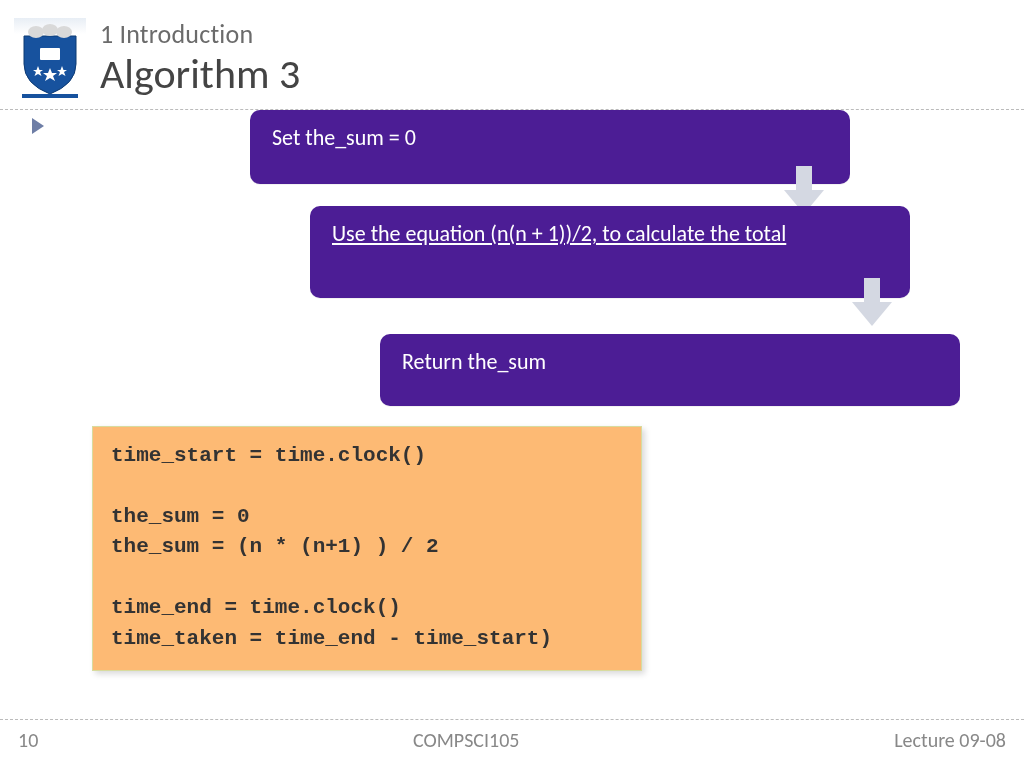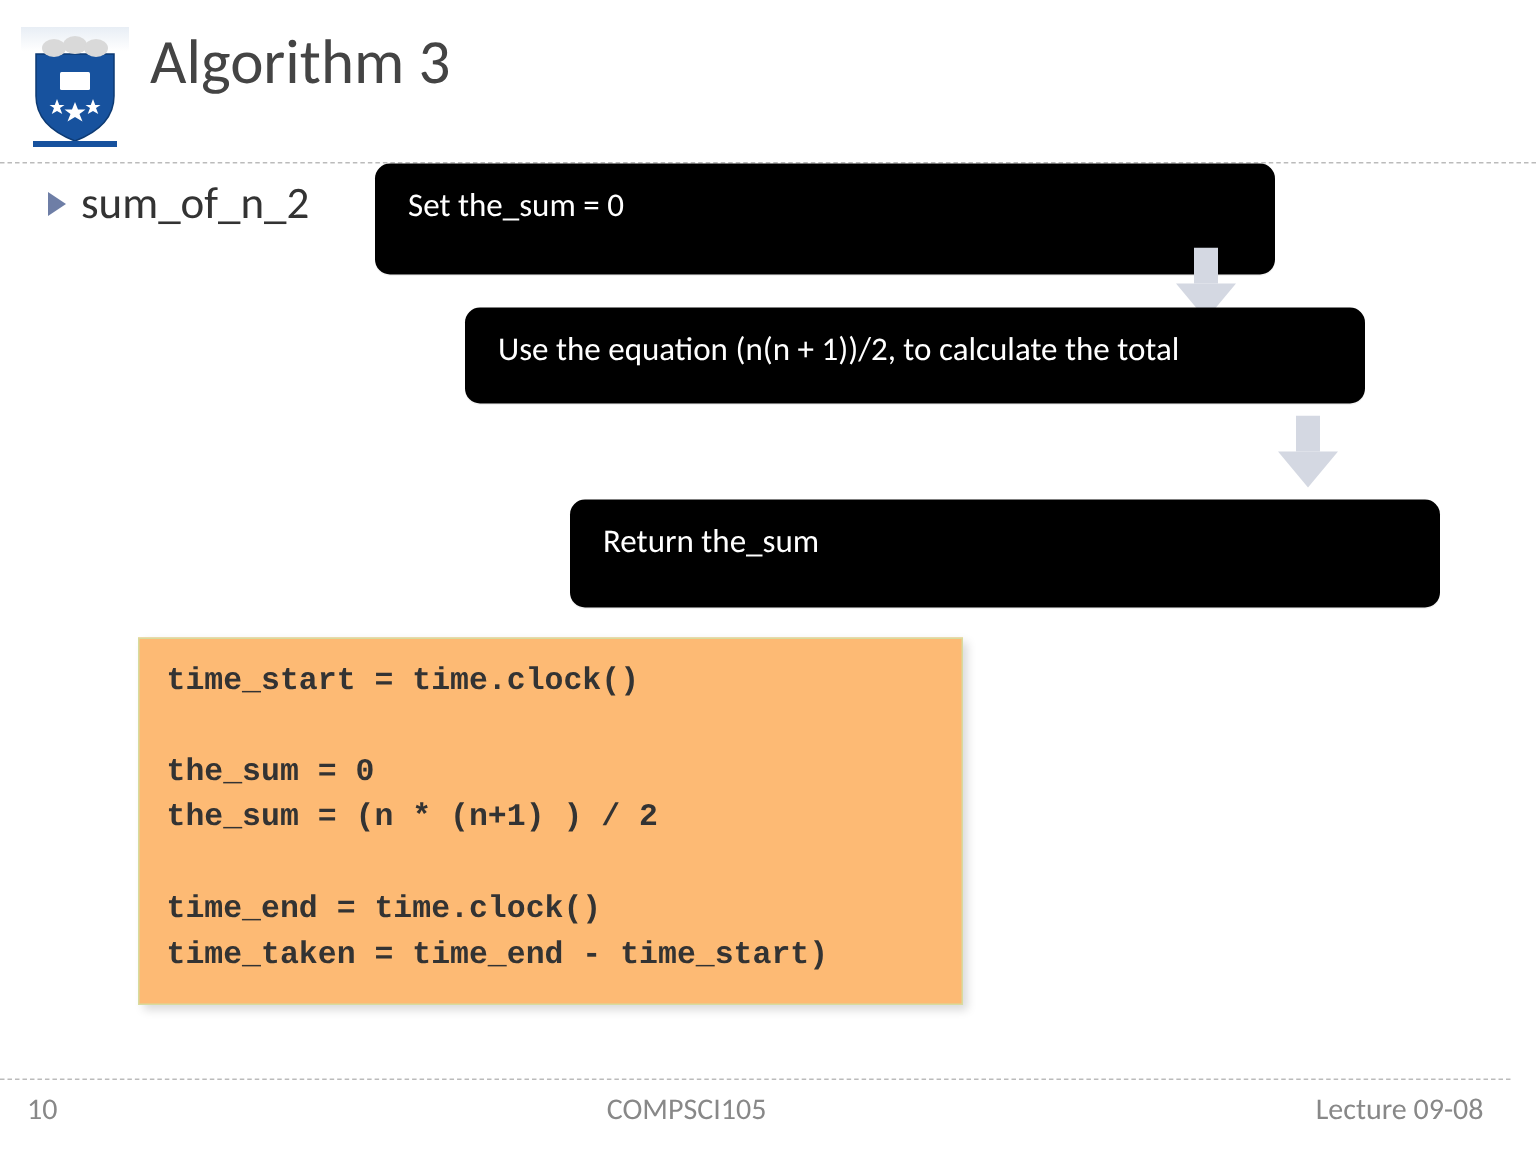--- a/index.html
+++ b/index.html
@@ -56,31 +56,31 @@
     border-bottom: 8px solid transparent;
     border-left: 12px solid #6e7ea6;
     margin-right: 10px;
   }
   .bullet-text {
     font-size: 30px;
     color: #333;
   }
   .step {
     position: absolute;
-    background: #000000;
+    background: #4c1d95;
     color: #fff;
     border-radius: 10px;
     font-size: 22px;
     padding: 14px 22px;
     box-shadow: 0 1px 0 rgba(0,0,0,.05);
     font-weight: 300;
     line-height: 1.25;
   }
   .step1 { left: 250px; top: 0px;  width: 600px; height: 74px; }
-  .step2 { left: 310px; top: 96px; width: 600px; height: 64px; }
+  .step2 { left: 310px; top: 96px; width: 600px; height: 92px; text-decoration: underline; }
   .step3 { left: 380px; top: 224px; width: 580px; height: 72px; }
   .arrow {
     position: absolute;
     width: 44px;
     height: 50px;
   }
   .arrow1 { left: 782px; top: 56px; }
   .arrow2 { left: 850px; top: 168px; }
   .codebox {
     position: absolute;
@@ -93,21 +93,21 @@
     padding: 14px 18px 16px 18px;
     font-family: "Courier New", Courier, monospace;
     font-size: 21px;
     font-weight: bold;
     color: #333;
     white-space: pre;
     line-height: 1.45;
   }
   .footer {
     position: absolute;
-    left: 0; right: 17px; bottom: 16px;
+    left: 0; right: 0; bottom: 16px;
     border-top: 1px dashed #bbb;
     padding: 8px 18px 0 18px;
     display: flex;
     justify-content: space-between;
     font-size: 20px;
     color: #888;
   }
 </style>
 </head>
 <body>
@@ -121,29 +121,29 @@
       <polygon points="36,50 38,55 43,55 39,58 41,63 36,60 31,63 33,58 29,55 34,55" fill="#fff"></polygon>
       <polygon points="24,48 25.5,52 29,52 26,54 27.5,58 24,56 20.5,58 22,54 19,52 22.5,52" fill="#fff"></polygon>
       <polygon points="48,48 49.5,52 53,52 50,54 51.5,58 48,56 44.5,58 46,54 43,52 46.5,52" fill="#fff"></polygon>
       <ellipse cx="22" cy="14" rx="8" ry="6" fill="#d9d9d9"></ellipse>
       <ellipse cx="36" cy="12" rx="8" ry="6" fill="#d9d9d9"></ellipse>
       <ellipse cx="50" cy="14" rx="8" ry="6" fill="#d9d9d9"></ellipse>
       <rect x="8" y="76" width="56" height="4" fill="#17529e"></rect>
     </svg>
   </div>
   <div class="titles">
+    <div class="section-label">1 Introduction</div>
     <div class="slide-title">Algorithm 3</div>
   </div>
 </div>
 
 <div class="content">
 
   <div class="bullet-row">
     <div class="bullet-tri"></div>
-    <div class="bullet-text">sum_of_n_2</div>
   </div>
 
   <div class="step step1">Set the_sum = 0</div>
 
   <div class="arrow arrow1">
     <svg viewBox="0 0 44 50" width="44" height="50">
       <rect x="14" y="0" width="16" height="24" fill="#d4d8e2"></rect>
       <polygon points="2,24 42,24 22,48" fill="#d4d8e2"></polygon>
     </svg>
   </div>

